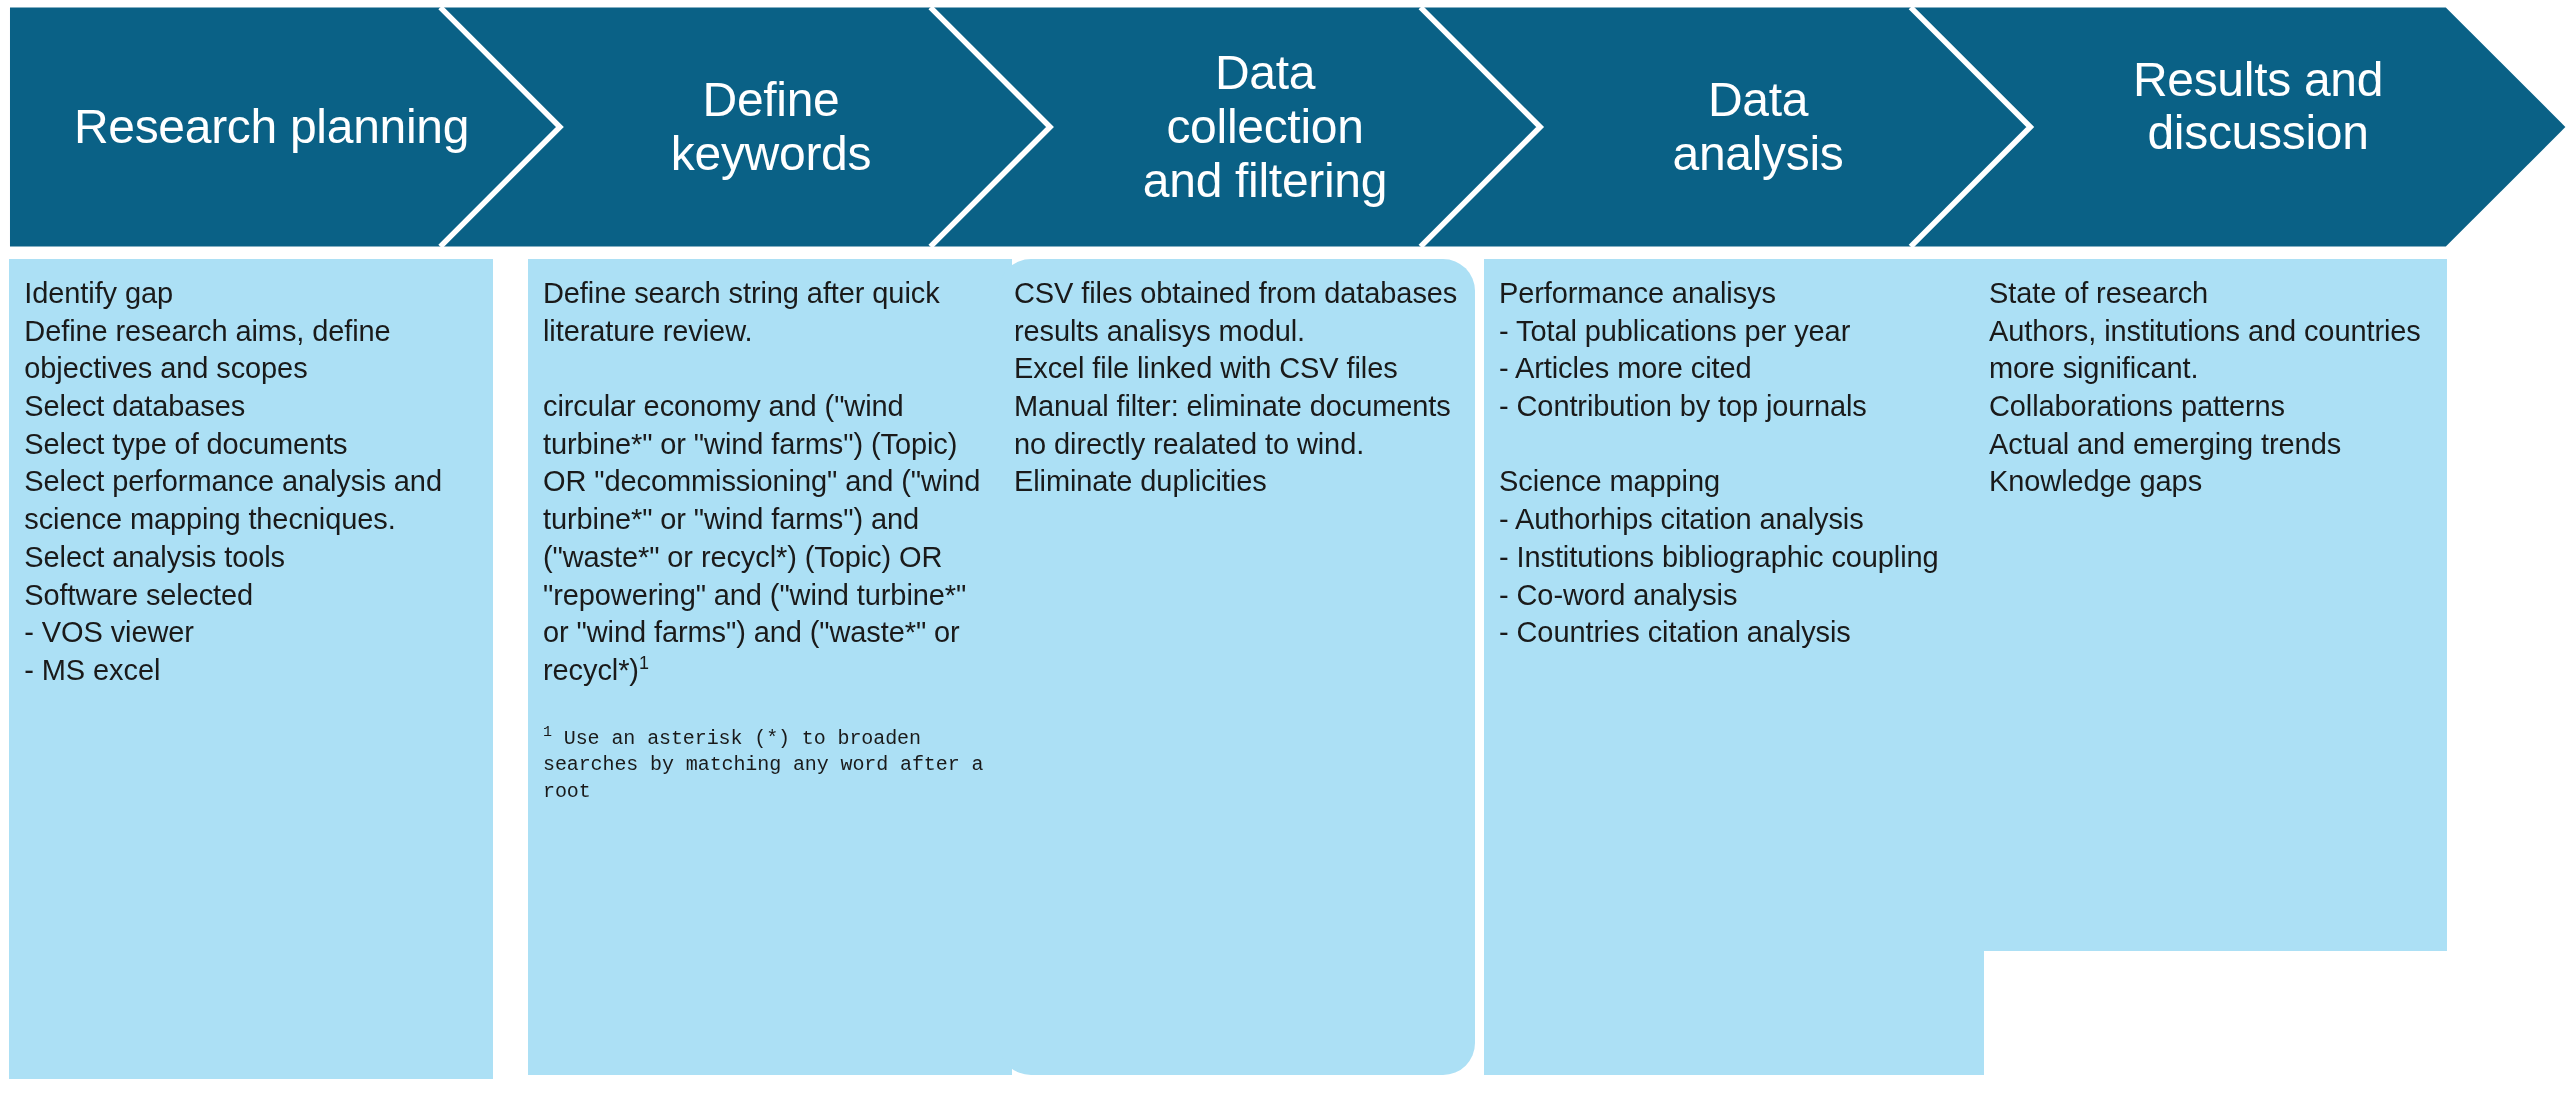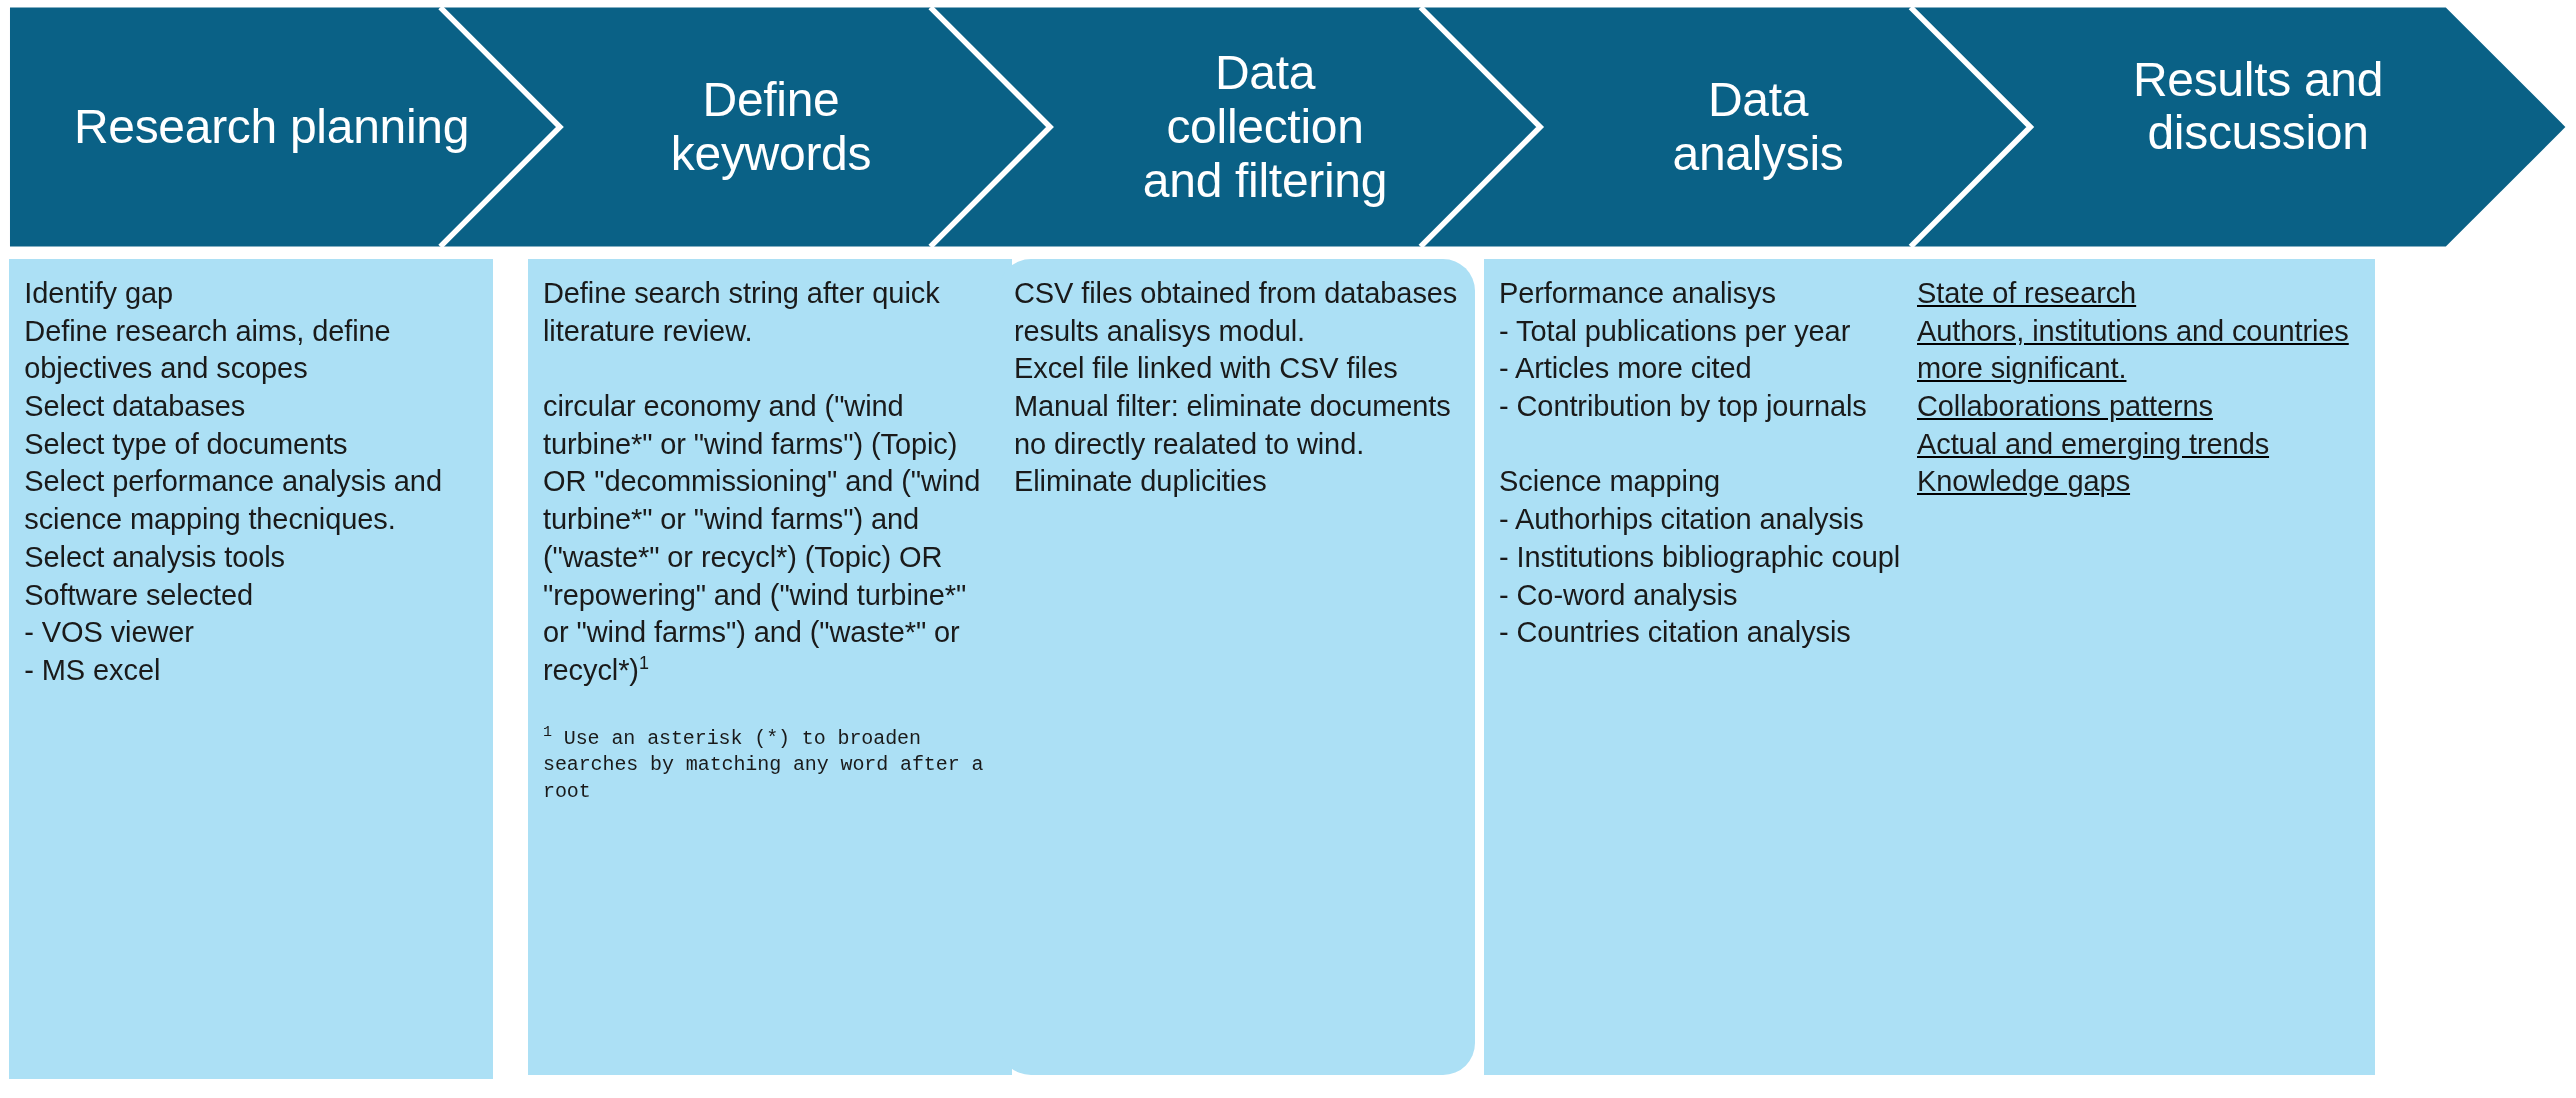--- a/index.html
+++ b/index.html
@@ -168,21 +168,21 @@
 - Articles more cited
 - Contribution by top journals
 
 Science mapping
 - Authorhips citation analysis
 - Institutions bibliographic coupling
 - Co-word analysis
 - Countries citation analysis</div>
     </div>
 
-    <div class="body-box" style="left:1902px; top:259px; width:473px; height:816px;text-decoration:underline;">
+    <div class="body-box" style="left:1974px; top:259px; width:473px; height:692px;">
       <div class="body-text">State of research
 Authors, institutions and countries more significant.
 Collaborations patterns
 Actual and emerging trends
 Knowledge gaps</div>
     </div>
 
   </div>
 </div>
 

